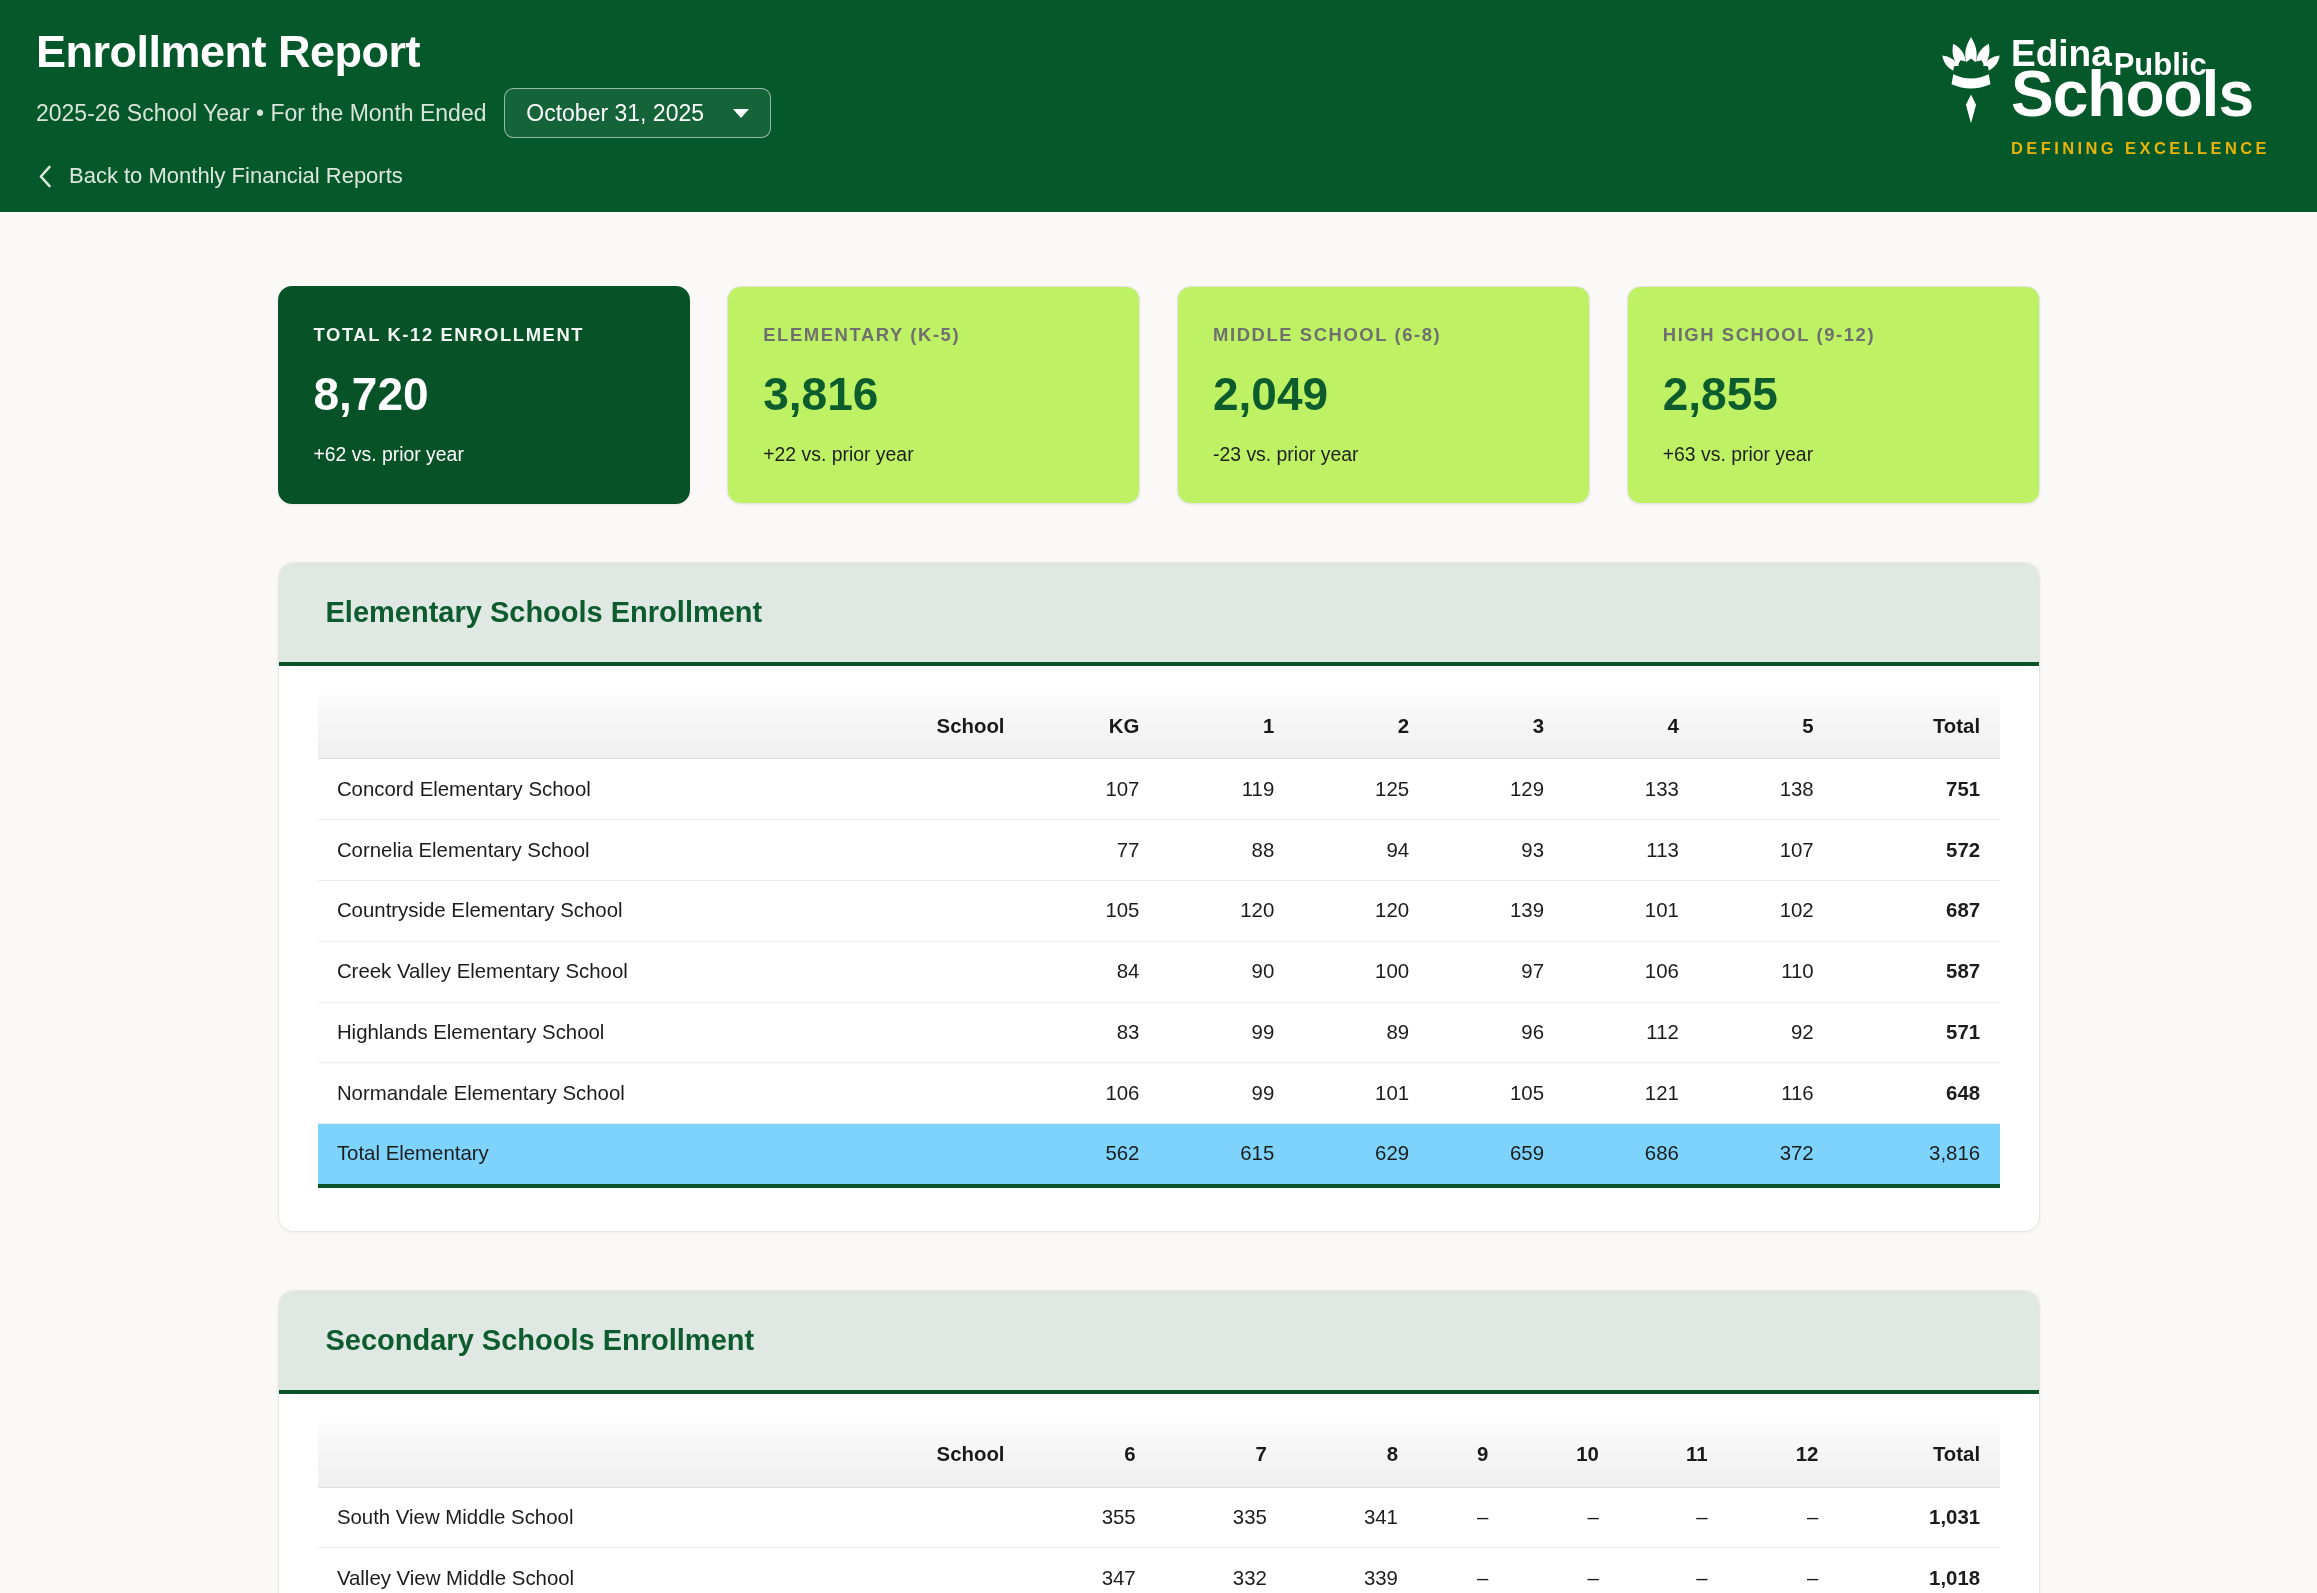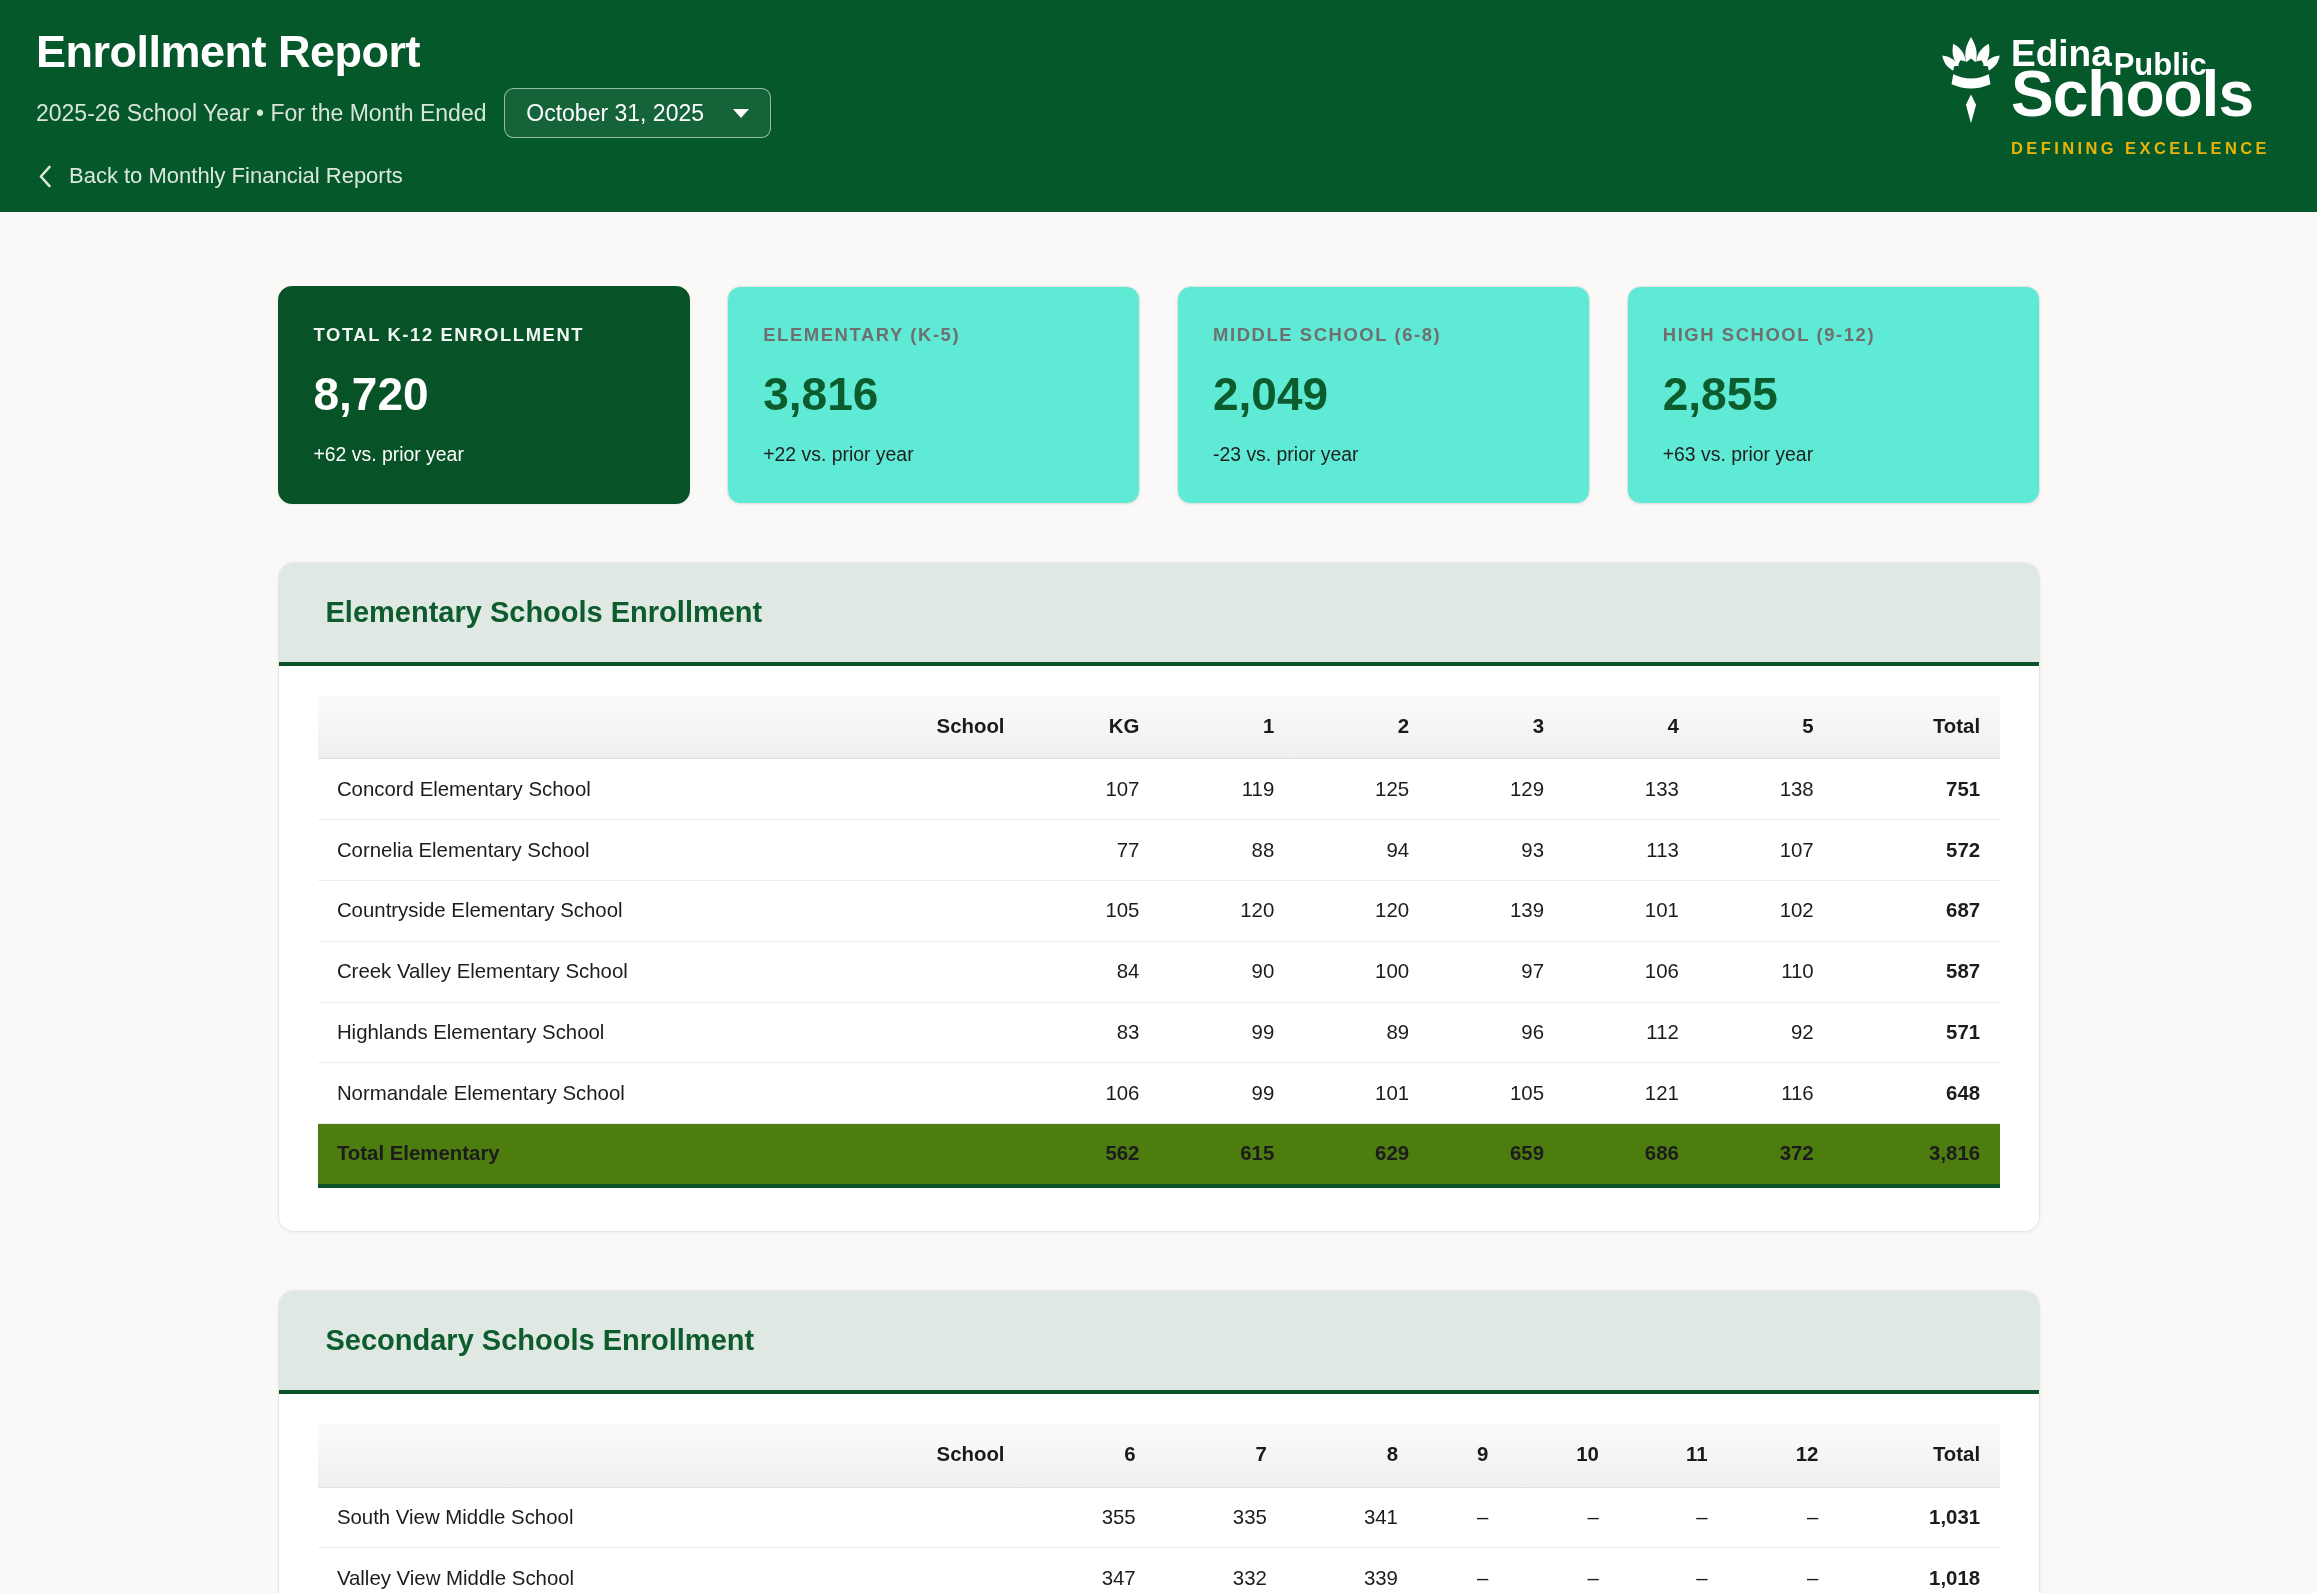--- a/index.html
+++ b/index.html
@@ -91,21 +91,21 @@
 
   
   .cards-row {
     width: 1762px;
     margin: 74px auto 0 auto;
     display: flex;
     gap: 37px;
   }
   .card {
     flex: 1;
-    background: #5eead4;
+    background: #bef264;
     border: 1px solid #e4e4e2;
     border-radius: 13.6px;
     padding: 37px 35px;
     box-shadow: 0 1px 2.9px rgba(0,0,0,0.06);
   }
   .card-label {
     font-size: 18.4px;
     font-weight: 700;
     letter-spacing: 1.6px;
     color: #6f6f6f;
@@ -169,22 +169,22 @@
   table.enroll th.col-school { text-align: right; width: 42%; }
   table.enroll td {
     padding: 18.4px 19.4px;
     text-align: right;
     border-bottom: 1px solid #ededed;
     white-space: nowrap;
   }
   table.enroll td.school-cell { text-align: left; }
   table.enroll td.total-col { font-weight: 700; }
   table.enroll tr.total-row td {
-    background: #4d7c0f;
-    font-weight: 700;
+    background: #7dd3fc;
+    font-weight: 400;
     border-bottom: 4.9px solid #0a5227;
   }
 </style>
 </head>
 <body>
 
 <header class="page-header">
   <div class="header-left">
     <h1 class="page-title">Enrollment Report</h1>
     <div class="subtitle-row">

